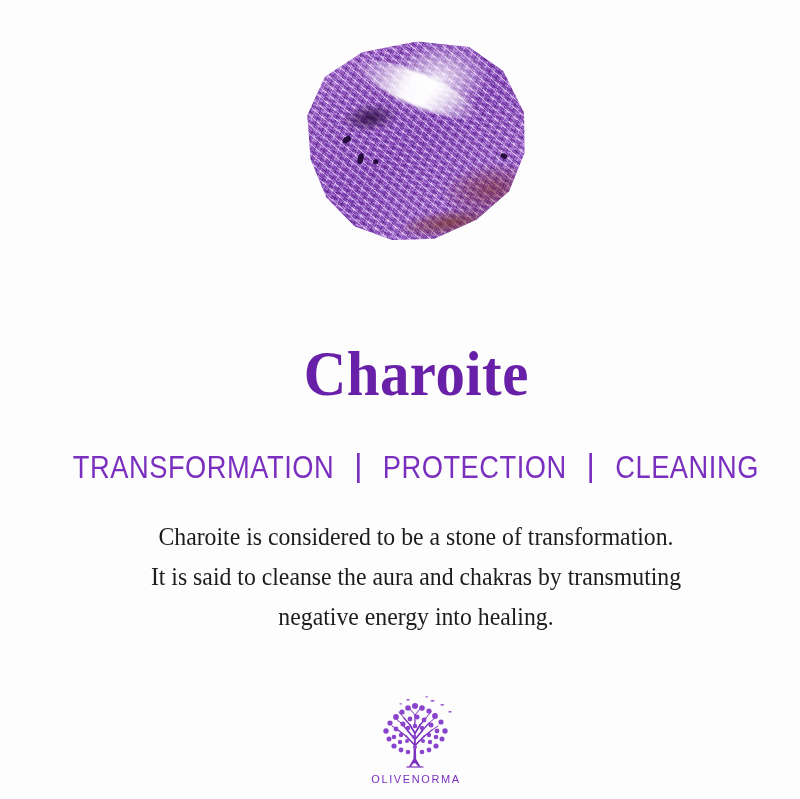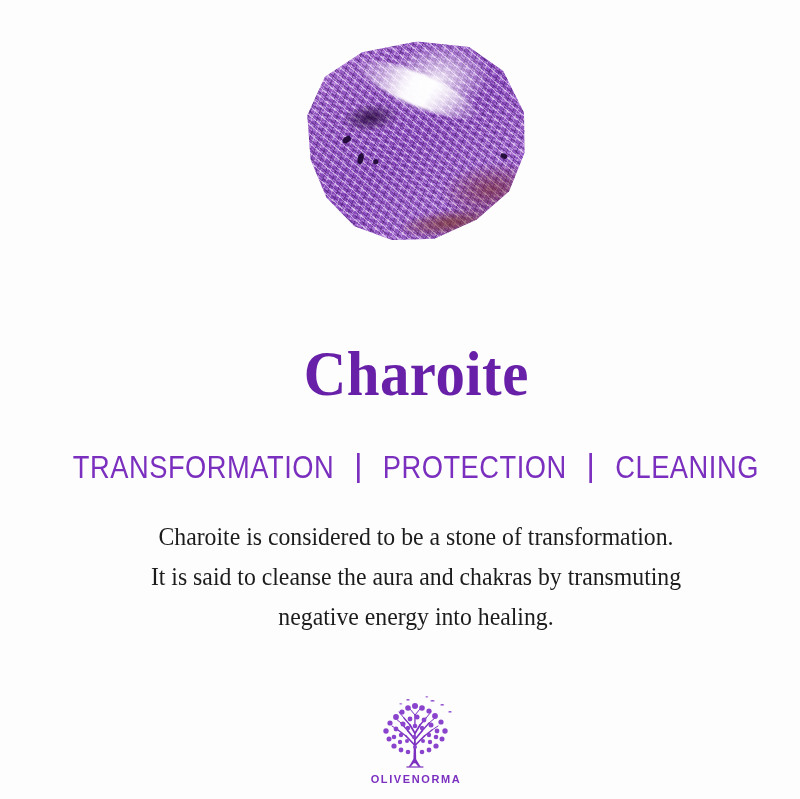--- a/index.html
+++ b/index.html
@@ -167,21 +167,21 @@
     right: 0;
     bottom: 14px;
     display: flex;
     flex-direction: column;
     align-items: center;
   }
   .logo-mark { width: 92px; height: 78px; display: block; }
   .logo-word {
     margin-top: 2px;
     font-family: "Liberation Sans", "DejaVu Sans", sans-serif;
-    font-weight: bold;
+    font-weight: normal;
     font-size: 11px;
     letter-spacing: 1.6px;
     color: #7b30c0;
   }
 </style>
 </head>
 <body>
 
 <div class="card">
 

